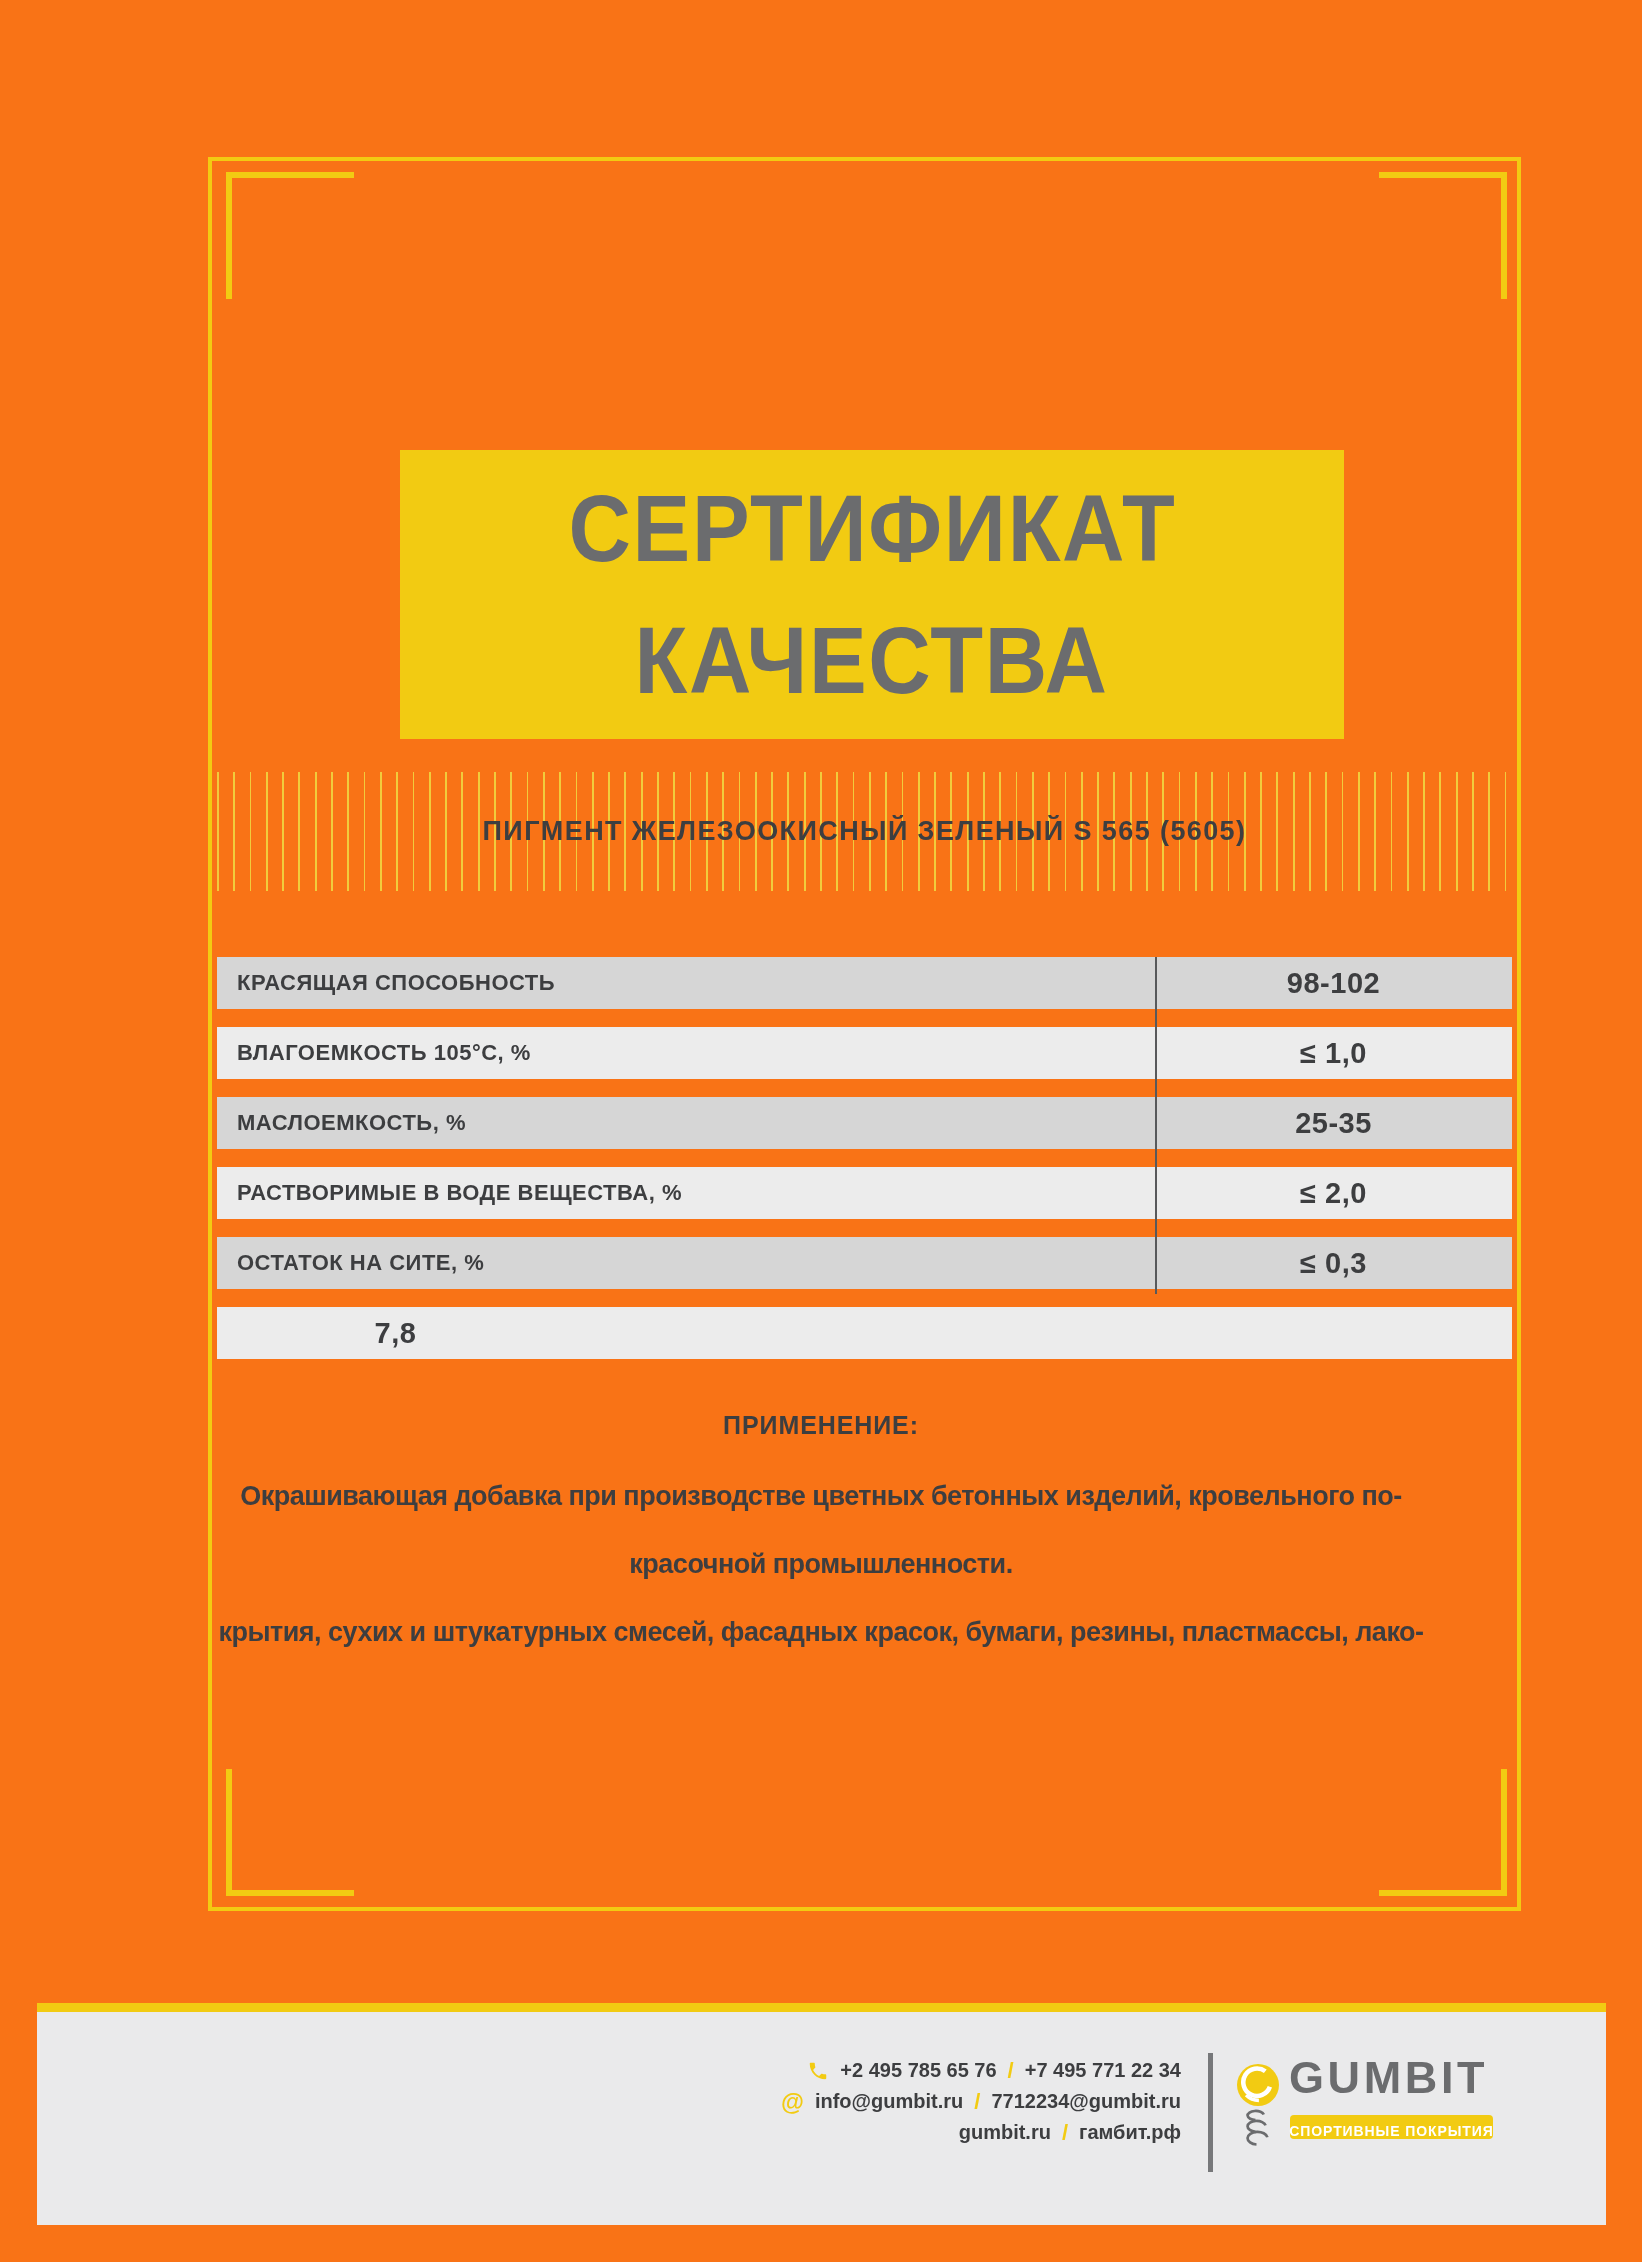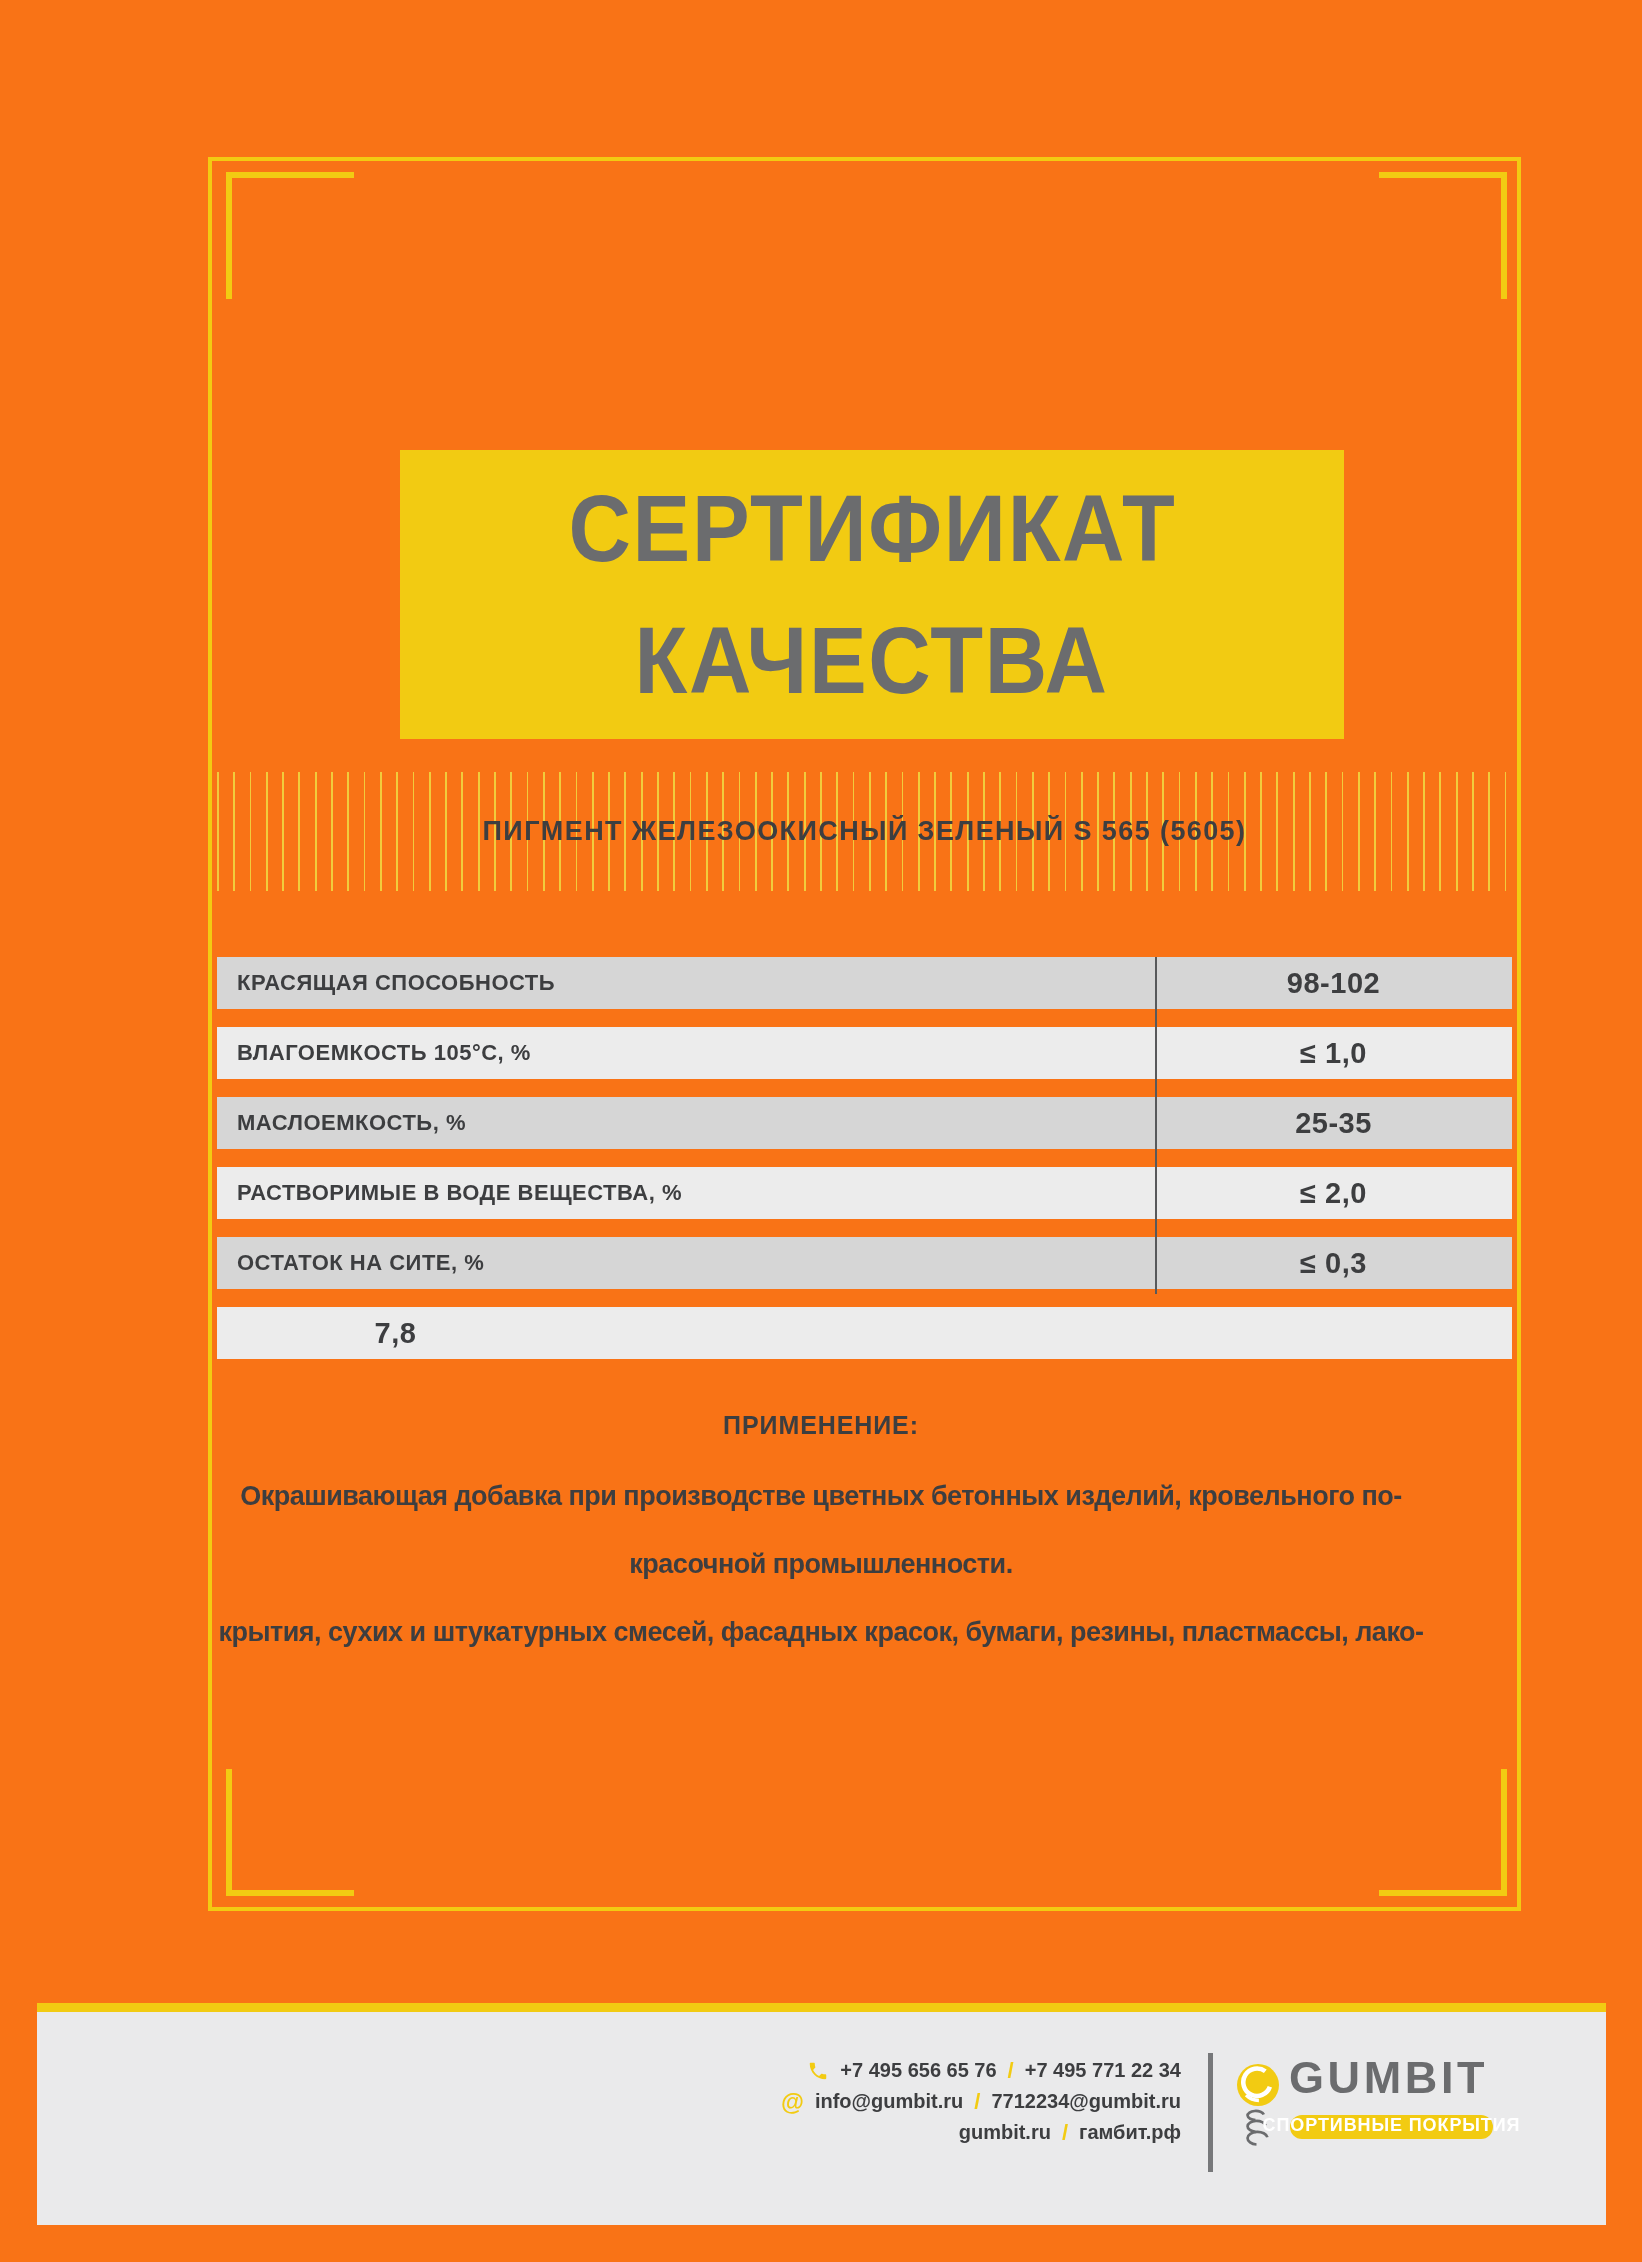--- a/index.html
+++ b/index.html
@@ -85,23 +85,23 @@
   .phone-svg{width:22px;height:22px;display:block;}
   .footer-divider{position:absolute;left:1171px;top:41px;width:4.5px;height:119px;background:#77787A;}
   .logo{position:absolute;left:1200px;top:45px;width:271px;height:127px;}
   .logo-ball{position:absolute;left:0;top:7.2px;width:42px;height:42px;display:block;}
   .logo-spring{position:absolute;left:5.4px;top:52px;width:29px;height:42px;display:block;}
   .logo-name{
     position:absolute;left:52px;top:-5.4px;font-size:45px;font-weight:bold;
     color:var(--title-gray);letter-spacing:3.6px;white-space:nowrap;
   }
   .logo-pill{
-    position:absolute;left:53px;top:58px;width:203px;height:24.4px;border-radius:12px;
-    background:var(--yellow);display:flex;align-items:flex-start;justify-content:center;
-    color:#ffffff;font-size:18px;font-weight:bold;letter-spacing:0.9px;white-space:nowrap;
+    position:absolute;left:53px;top:58px;width:203px;height:24.4px;border-radius:4px;
+    background:var(--yellow);display:flex;align-items:flex-end;justify-content:center;
+    color:#ffffff;font-size:14px;font-weight:bold;letter-spacing:0.9px;white-space:nowrap;
   }
 </style>
 </head>
 <body>
 
 <div class="page">
 
   <div class="frame"></div>
   <div class="bracket tl"></div>
   <div class="bracket tr"></div>
@@ -154,21 +154,21 @@
   <div class="footer-bar"></div>
   <div class="footer">
 
     <div class="contacts">
       <div class="contact-row">
         <span>
           <svg class="phone-svg" viewBox="0 0 24 24">
               <path fill="#F2CB12" d="M6.62 10.79c1.44 2.83 3.76 5.14 6.59 6.59l2.2-2.2c.27-.27.67-.36 1.02-.24 1.12.37 2.33.57 3.57.57.55 0 1 .45 1 1V20c0 .55-.45 1-1 1-9.39 0-17-7.61-17-17 0-.55.45-1 1-1h3.5c.55 0 1 .45 1 1 0 1.25.2 2.45.57 3.57.11.35.03.74-.24 1.02l-2.21 2.2z"></path>
             </svg>
         </span>
-        <span>+7 495 656 65 76</span>
+        <span>+2 495 785 65 76</span>
         <span class="slash">/</span>
         <span>+7 495 771 22 34</span>
       </div>
       <div class="contact-row">
         <span class="at-glyph">@</span>
         <span>info@gumbit.ru</span>
         <span class="slash">/</span>
         <span>7712234@gumbit.ru</span>
       </div>
       <div class="contact-row">

